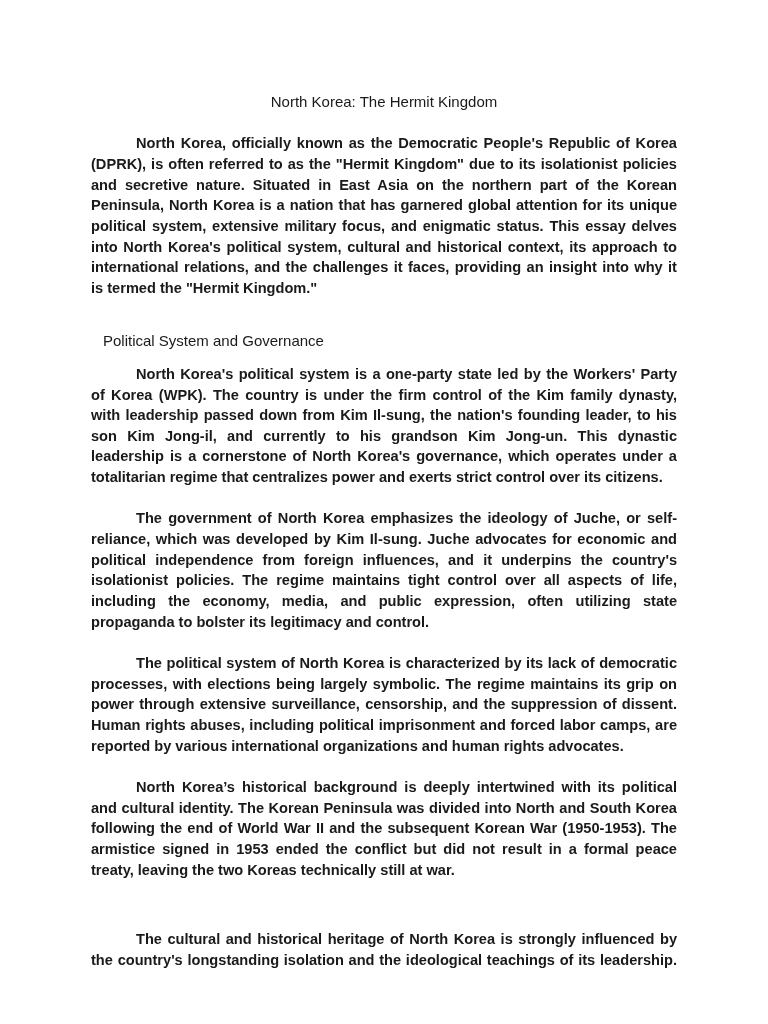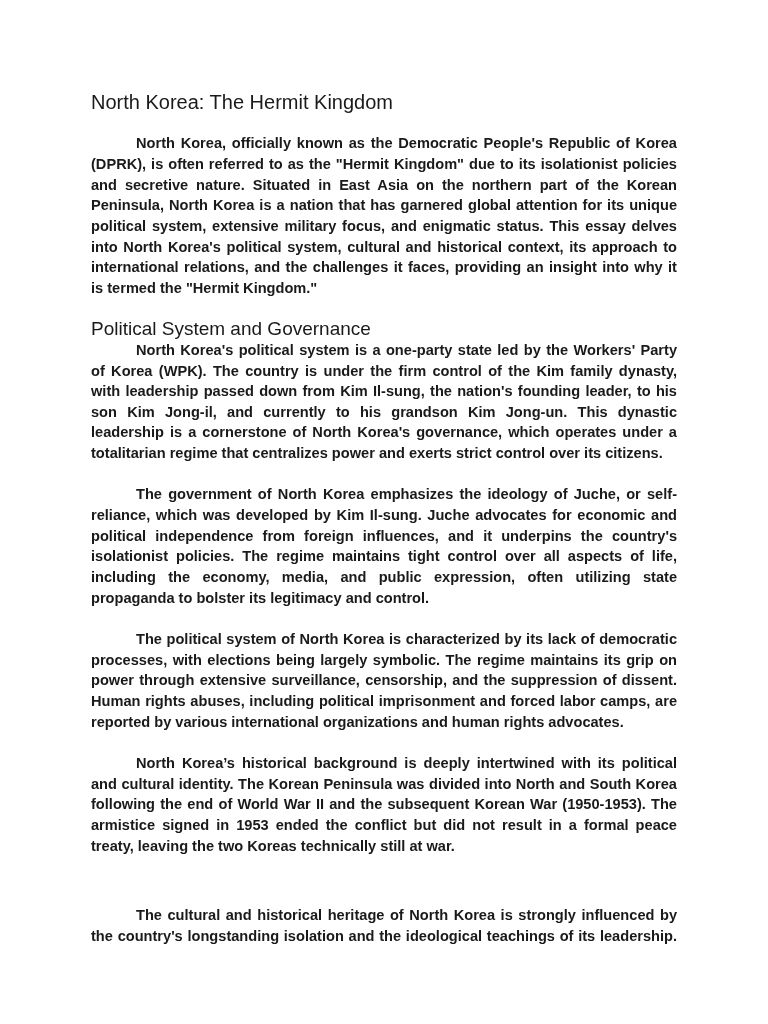--- a/index.html
+++ b/index.html
@@ -17,42 +17,42 @@
       position: absolute;
       left: 91px;
       top: 92px;
       width: 586px;
       font-family: "Liberation Sans", sans-serif;
       font-size: 14.6px;
       line-height: 20.65px;
       color: #1a1a1a;
     }
     .title {
-      text-align: left;
+      text-align: center;
       margin: 0 0 20.65px 0;
       font-weight: normal;
-      font-size: 20px;
+      font-size: 15px;
     }
     .para {
       margin: 0;
       text-align: justify;
       text-indent: 45px;
       font-weight: bold;
     }
     .para.last-forced {
       text-align-last: justify;
       margin-top: 28px;
     }
     .gap {
       height: 20.65px;
     }
     .heading {
-      margin: 0;
+      margin: 12px;
       font-weight: normal;
-      font-size: 19px;
+      font-size: 15px;
     }
   </style>
 </head>
 <body>
 
 <div class="page">
   <h1 class="title">North Korea: The Hermit Kingdom</h1>
 
   <p class="para">North Korea, officially known as the Democratic People's Republic of Korea (DPRK), is often referred to as the "Hermit Kingdom" due to its isolationist policies and secretive nature. Situated in East Asia on the northern part of the Korean Peninsula, North Korea is a nation that has garnered global attention for its unique political system, extensive military focus, and enigmatic status. This essay delves into North Korea's political system, cultural and historical context, its approach to international relations, and the challenges it faces, providing an insight into why it is termed the "Hermit Kingdom."</p>
 

